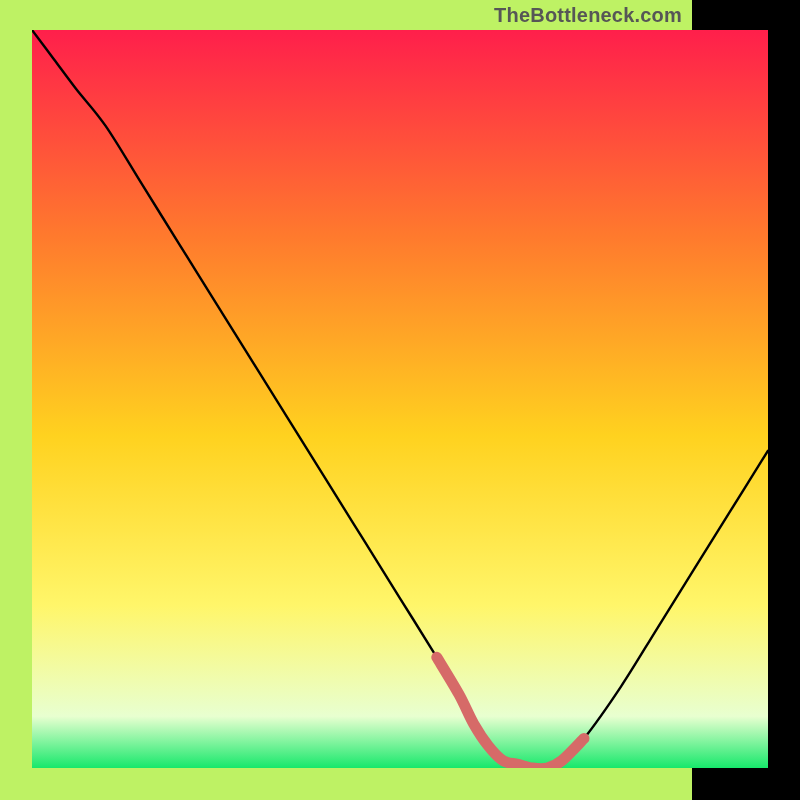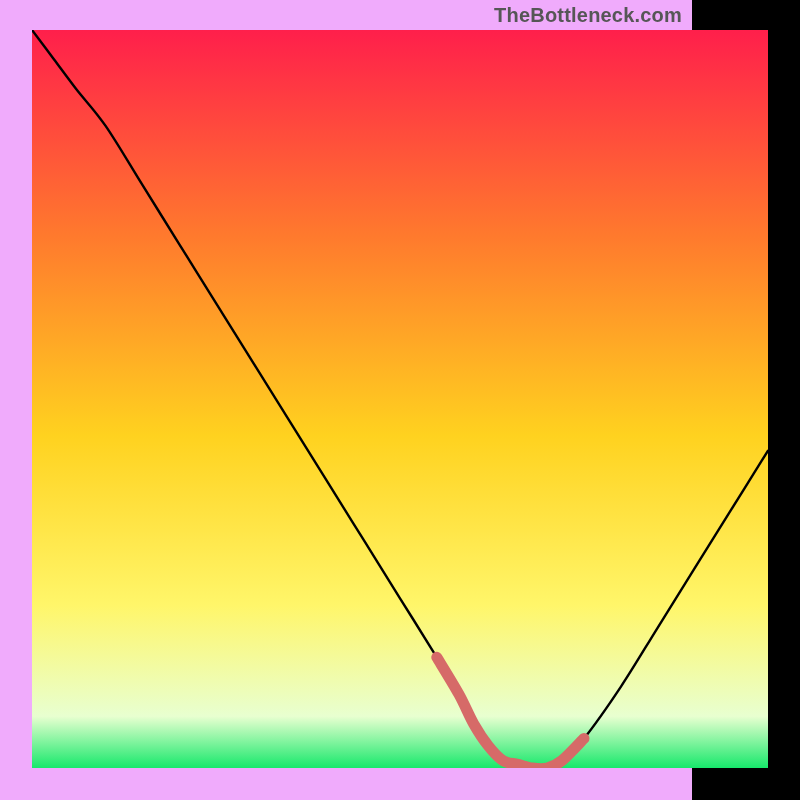--- a/index.html
+++ b/index.html
@@ -1,21 +1,21 @@
 <!DOCTYPE html>
 <html><head>
 <meta charset="utf-8">
 <style>
   * { margin: 0; padding: 0; box-sizing: border-box; }
   html, body { width: 800px; height: 800px; background: #000; overflow: hidden; }
   .frame {
     position: relative;
     width: 692px;
     height: 800px;
-    background: #f0abfc;
+    background: #bef264;
     text-decoration: underline;
   }
   .watermark {
     position: absolute;
     top: 4px;
     right: 10px;
     font-family: Arial, Helvetica, sans-serif;
     font-size: 20px;
     font-weight: 600;
     color: #565656;

